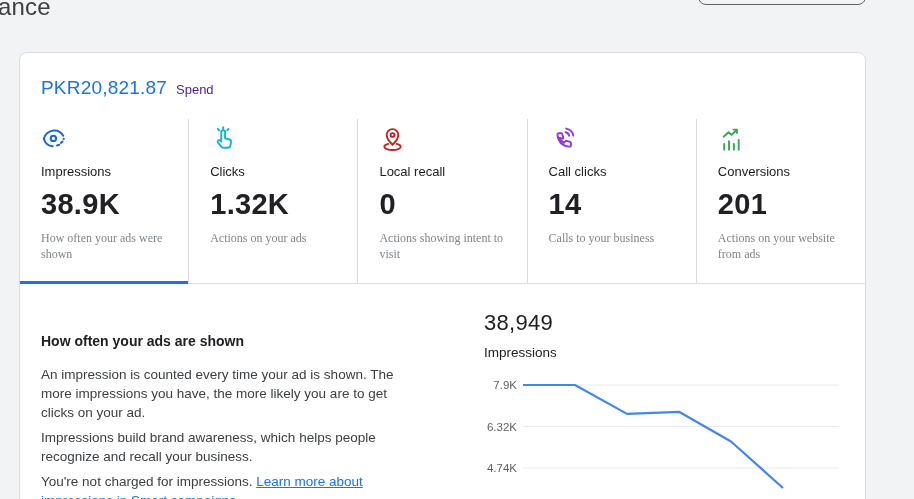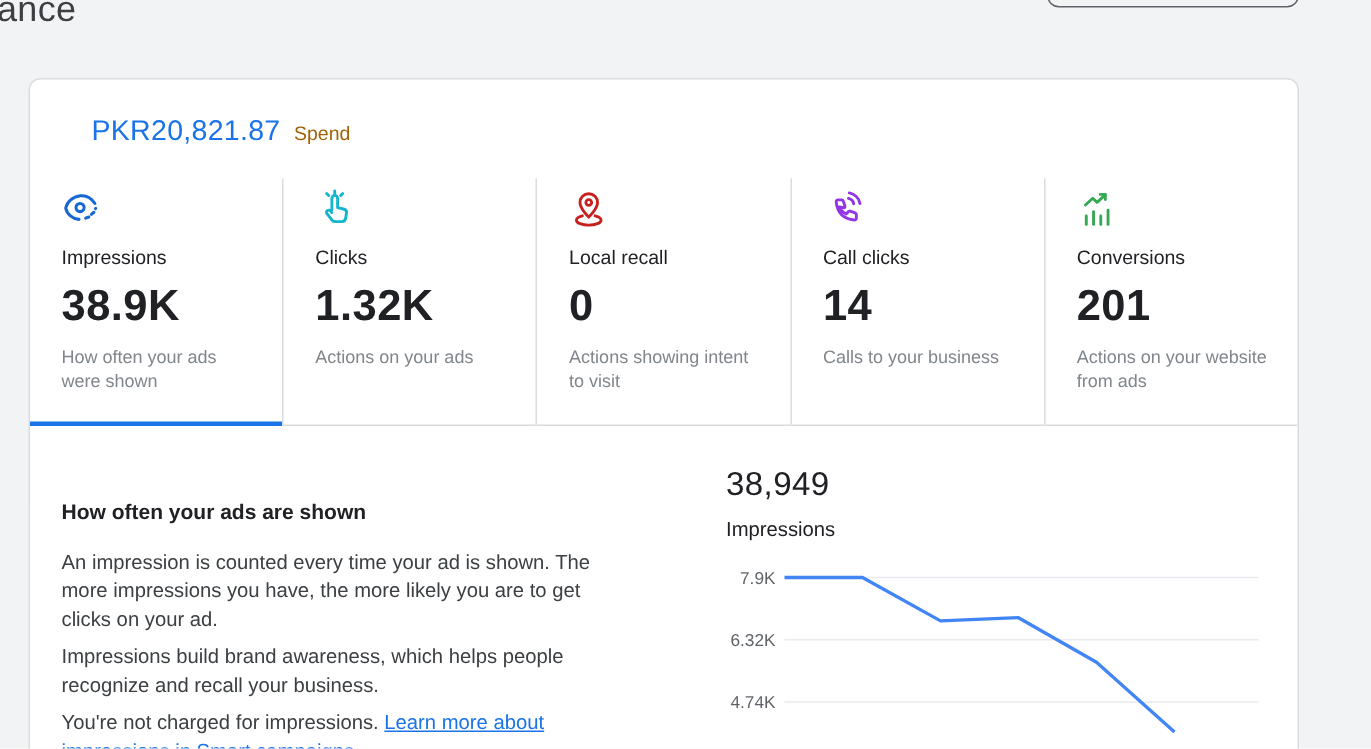--- a/index.html
+++ b/index.html
@@ -15,43 +15,43 @@
     font-size:24px; color:#3c4043; letter-spacing:0.2px;
   }
   .toolbar-button {
     position:absolute; left:698px; top:-29px; width:168px; height:34px;
     border:1px solid #5f6368; border-radius:8px; background:transparent;
   }
   .card {
     position:absolute; left:19px; top:52px; width:847px; height:470px;
     background:#ffffff; border:1px solid #dadce0; border-radius:8px;
   }
-  .spend-row { position:absolute; left:21px; top:24px; display:flex; align-items:baseline; gap:9px;margin-left:20px; }
+  .spend-row { position:absolute; left:21px; top:24px; display:flex; align-items:baseline; gap:9px; }
   .spend-amount { font-size:19px; color:#1a73e8; letter-spacing:0.2px; }
-  .spend-label { font-size:13px; color:#a16207; }
+  .spend-label { font-size:13px; color:#4c1d95; }
 
   .tabs {
     position:absolute; left:0; top:66px; width:845px; height:165px;
     display:flex; border-bottom:1px solid #dadce0;
   }
   .tab {
     position:relative; flex:1 1 0; padding:7px 10px 0 21px;
     border-right:1px solid #dadce0; cursor:pointer;
   }
   .tab:last-child { border-right:none; }
   .tab .active-indicator {
     display:none; position:absolute; left:0; right:0; bottom:-1px; height:3px;
     background:#1a73e8;
   }
   .tab.active .active-indicator { display:block; }
   .tab-icon { width:27px; height:27px; margin-bottom:11px; }
   .tab-icon svg { width:27px; height:27px; }
   .tab-label { font-size:13px; color:#202124; margin-bottom:8px; }
   .tab-value { font-size:29px; font-weight:700; color:#202124; line-height:34px; margin-bottom:9px; letter-spacing:0.3px; }
-  .tab-desc { font-size:12px; color:#80868b; line-height:16px; max-width:128px; }
+  .tab-desc { font-size:12px; color:#80868b; line-height:16px; max-width:128px;font-family:Liberation Serif, serif; }
 
   .detail-left { position:absolute; left:21px; top:279px; width:365px; }
   .detail-heading { font-size:14px; font-weight:bold; color:#202124; line-height:18px; margin-bottom:15px; }
   .detail-left p { font-size:13.5px; color:#3c4043; line-height:19px; margin-bottom:6px; }
   .learn-more-link { color:#1a73e8; text-decoration:underline; cursor:pointer; }
 
   .detail-right { position:absolute; left:441px; top:253px; width:400px; }
   .stat-value { font-size:22px; color:#202124; line-height:34px; margin-left:23px; letter-spacing:0.3px; }
   .stat-label { font-size:13.5px; color:#202124; line-height:17px; margin-left:23px; margin-top:4px; }
   .chart-svg { display:block; margin-top:14px; }

